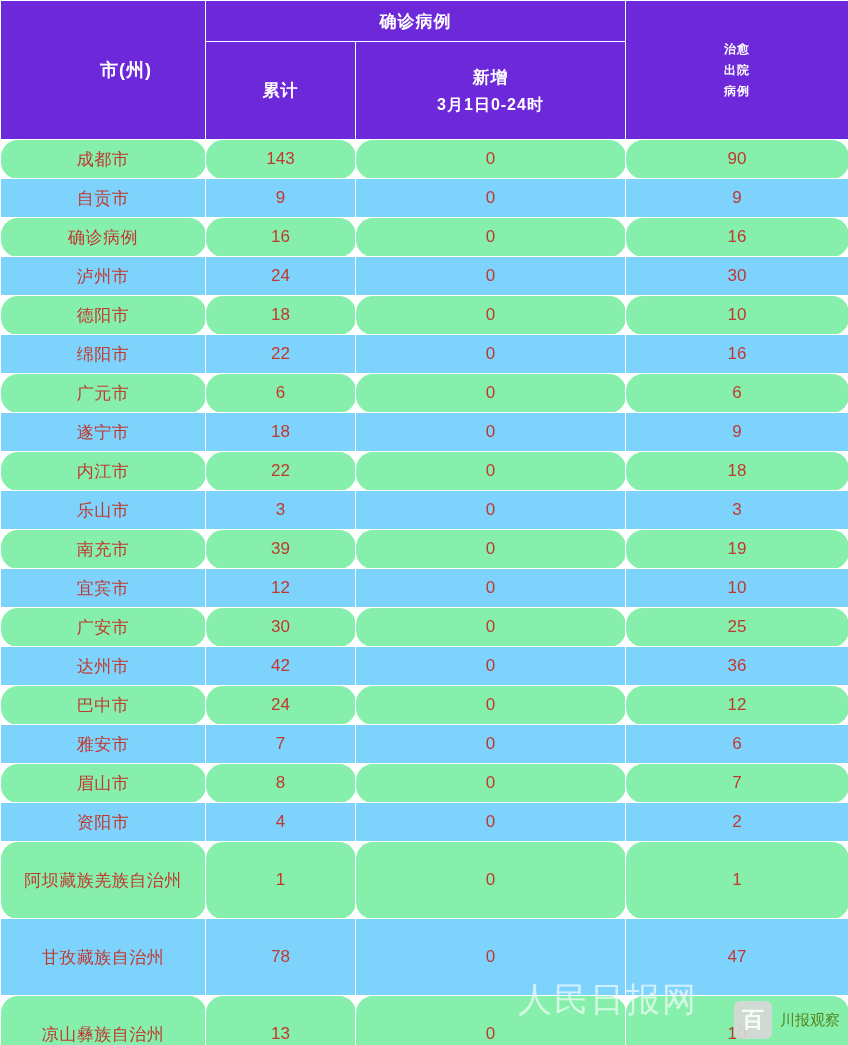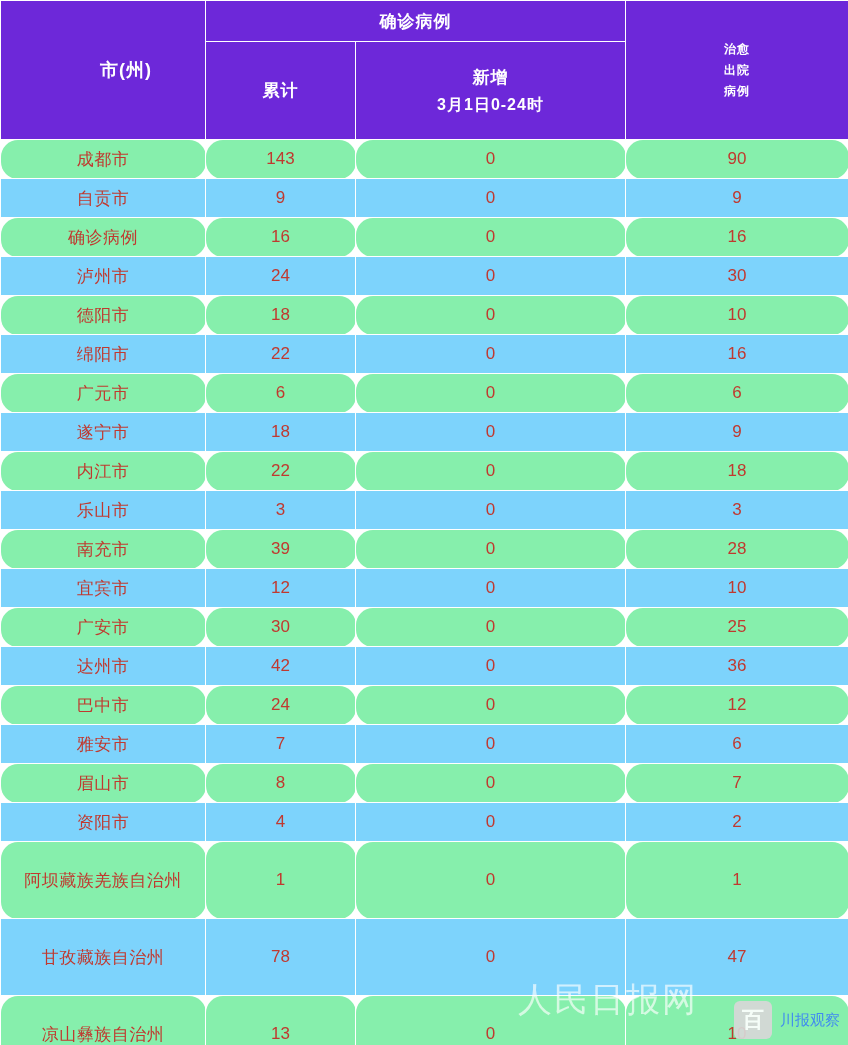--- a/index.html
+++ b/index.html
@@ -95,21 +95,21 @@
     color: #ffffff;
     font-size: 22px;
     font-weight: bold;
     display: flex;
     align-items: center;
     justify-content: center;
     font-family: "Liberation Serif", serif;
   }
   .wm-text {
     font-size: 15px;
-    color: #3b82f6;
+    color: #4d7c0f;
   }
   .wm-ghost {
     position: absolute;
     right: 150px;
     bottom: 22px;
     font-size: 34px;
     color: rgba(255,255,255,0.65);
     letter-spacing: 2px;
     pointer-events: none;
     font-family: "Liberation Serif", serif;
@@ -202,21 +202,21 @@
         <tr class="row-dark">
           <td class="region-cell">乐山市</td>
           <td>3</td>
           <td>0</td>
           <td>3</td>
         </tr>
         <tr class="row-light">
           <td class="region-cell">南充市</td>
           <td>39</td>
           <td>0</td>
-          <td>28</td>
+          <td>19</td>
         </tr>
         <tr class="row-dark">
           <td class="region-cell">宜宾市</td>
           <td>12</td>
           <td>0</td>
           <td>10</td>
         </tr>
         <tr class="row-light">
           <td class="region-cell">广安市</td>
           <td>30</td>

